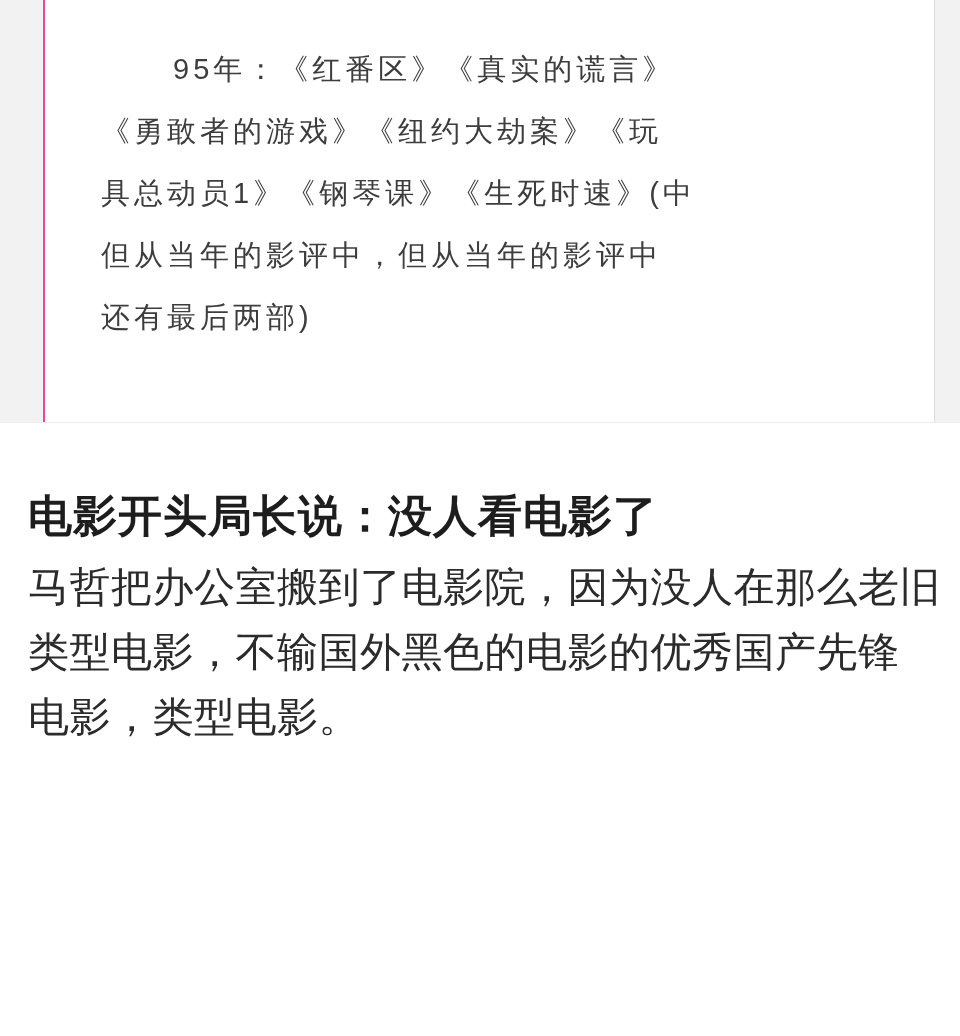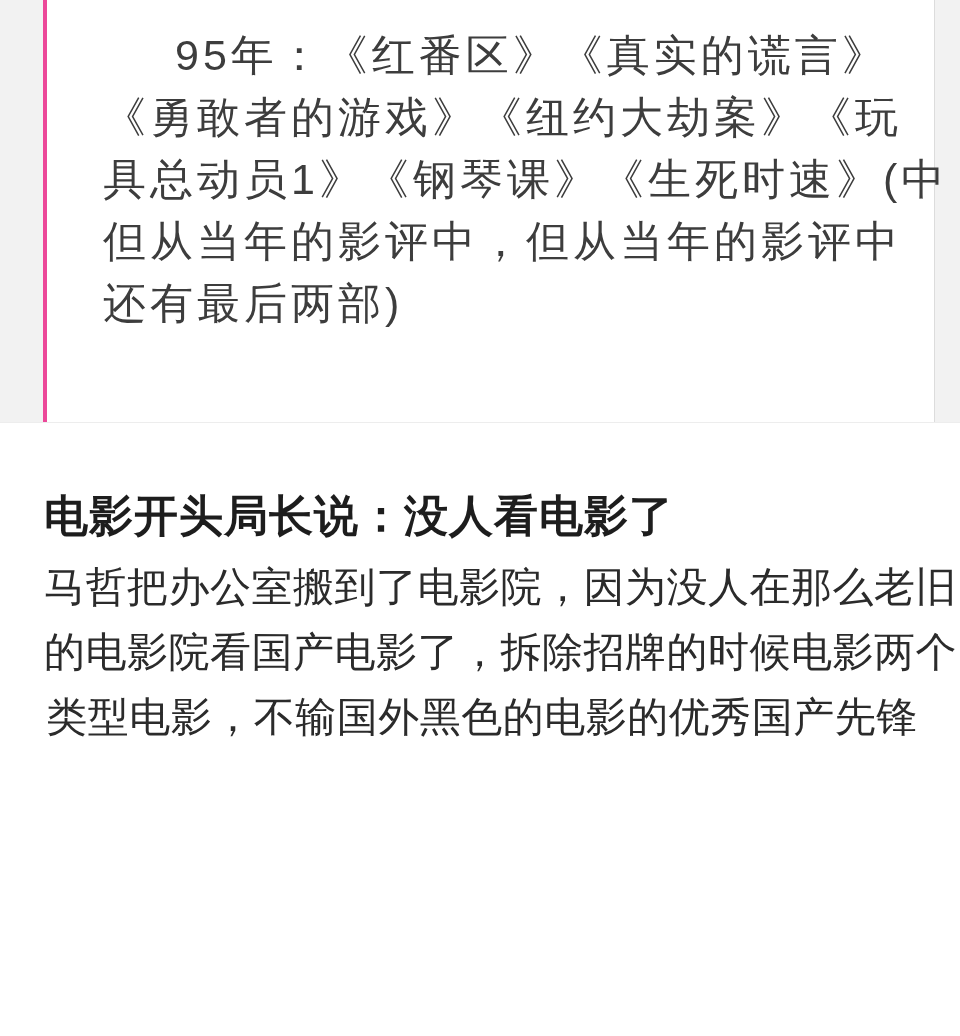--- a/index.html
+++ b/index.html
@@ -19,54 +19,53 @@
     border-bottom: 1px solid #ededed;
     box-sizing: border-box;
     overflow: hidden;
   }
   .quote-card {
     box-sizing: border-box;
     margin-left: 43px;
     width: 892px;
     height: 100%;
     background: #ffffff;
-    border-left: 4px solid #ec4899;
+    border-left: 2px solid #ec4899;
     border-right: 1px solid #dcdcdc;
-    padding: 24px 12px 0 56px;
+    padding: 38px 12px 0 56px;
     color: #3d3d3d;
-    font-size: 43px;
+    font-size: 29px;
     line-height: 62px;
     letter-spacing: 4px;
     white-space: nowrap;
   }
   .quote-line { height: 62px; }
   .quote-line:first-child { padding-left: 72px; }
 
   
   .article {
-    padding: 0 40px 0 44px;
+    padding: 0 40px 0 28px;
     background: #ffffff;
   }
   .article-heading {
     margin: 62px 0 0 0;
     font-size: 44px;
     line-height: 62px;
     font-weight: 700;
     color: #1d1d1d;
     letter-spacing: 1px;
     white-space: nowrap;
   }
   .article-body {
     margin-top: 8px;
     font-size: 41px;
     line-height: 65px;
     color: #2b2b2b;
     letter-spacing: 0.5px;
     white-space: nowrap;
-    text-align: center;
   }
   .article-line { height: 65px; }
 </style>
 </head>
 <body>
 
 <div class="quoted-region">
   <div class="quote-card">
     <div>
         <div class="quote-line">95年：《红番区》《真实的谎言》</div>
@@ -75,16 +74,16 @@
         <div class="quote-line">但从当年的影评中，但从当年的影评中</div>
         <div class="quote-line">还有最后两部)</div>
       </div>
   </div>
 </div>
 
 <div class="article">
   <h1 class="article-heading">电影开头局长说：没人看电影了</h1>
   <div class="article-body">
       <div class="article-line">马哲把办公室搬到了电影院，因为没人在那么老旧</div>
-      <div class="article-line">的电影院看国产电影了，拆除招牌的时候电影两个</div>
       <div class="article-line">类型电影，不输国外黑色的电影的优秀国产先锋</div>
+      <div class="article-line">电影，类型电影。</div>
     </div>
 </div>
 
 </body></html>

